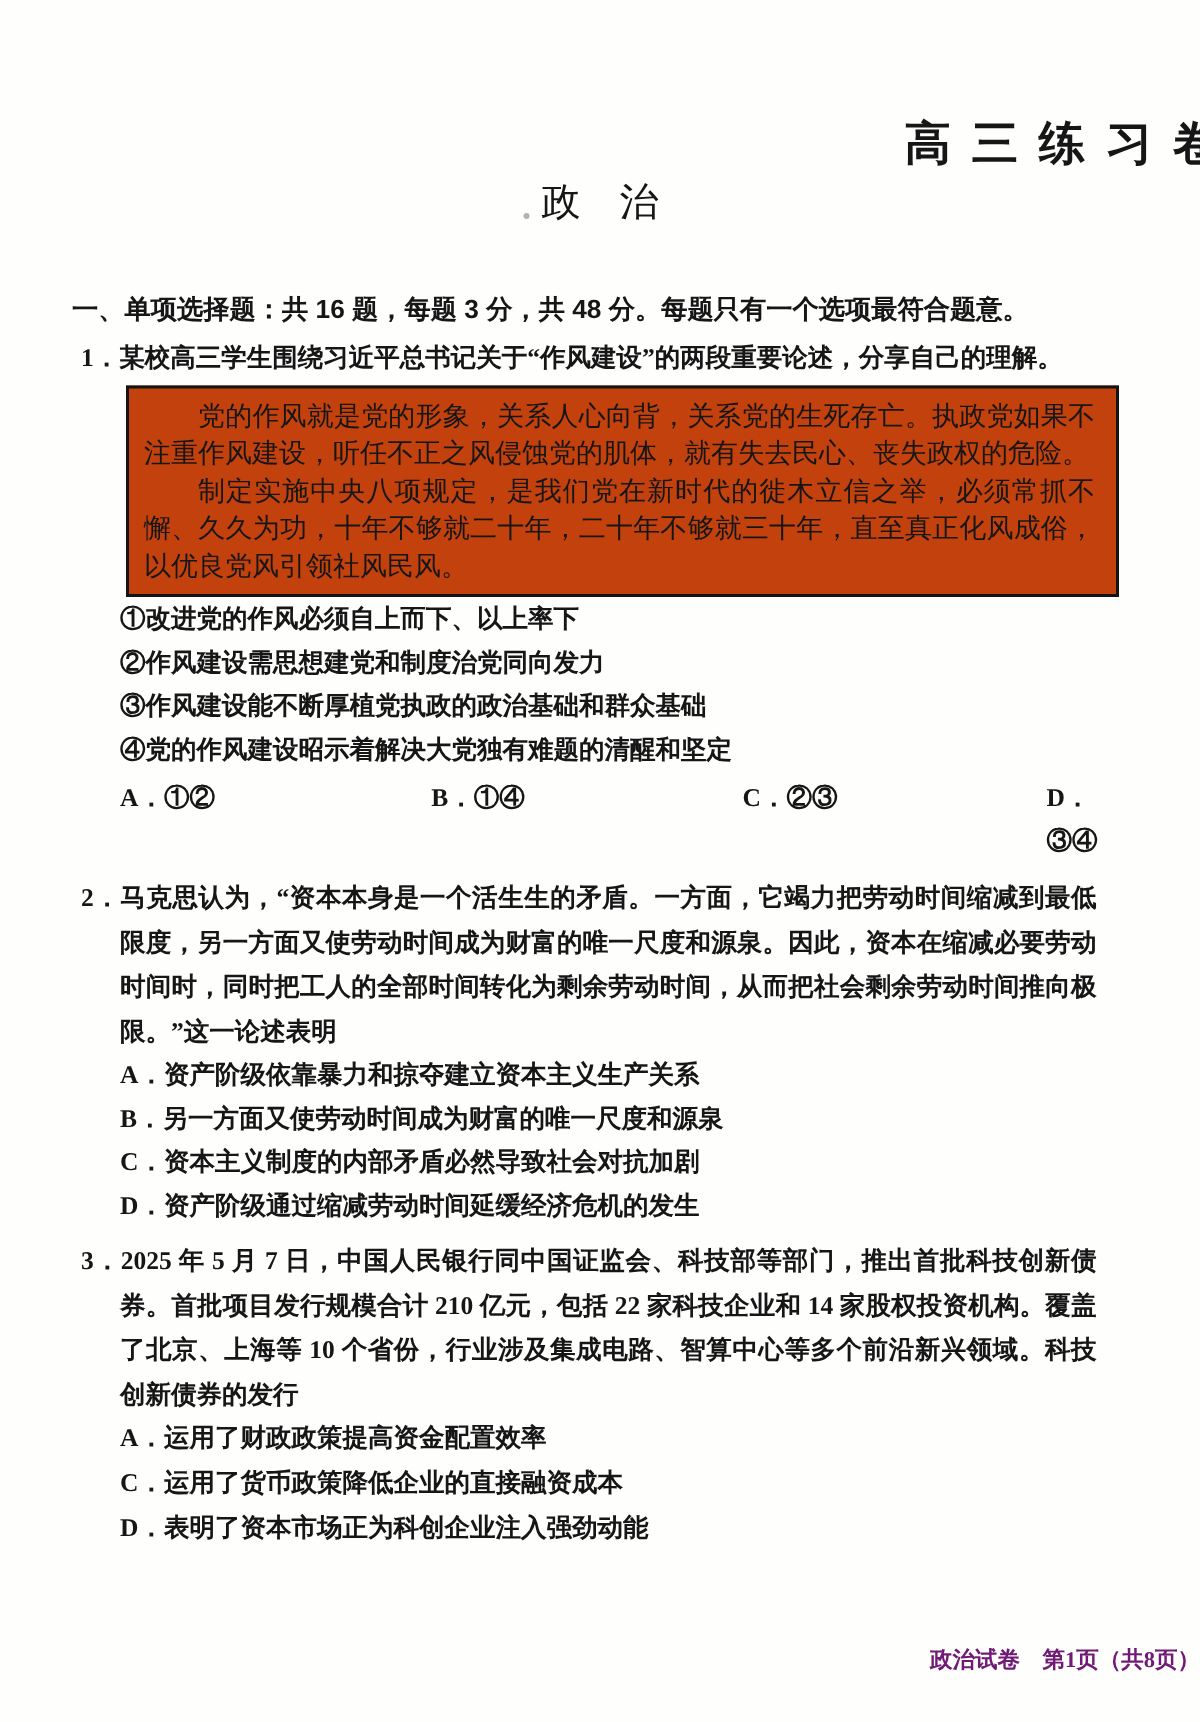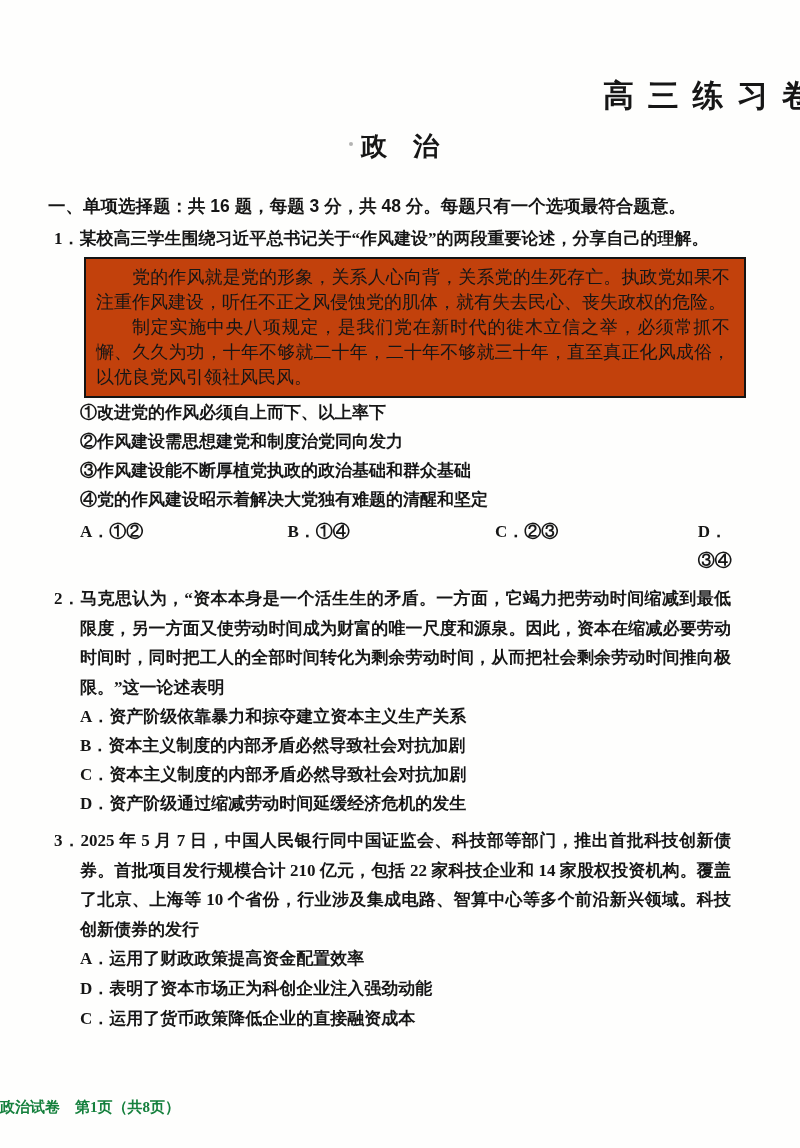--- a/index.html
+++ b/index.html
@@ -17,23 +17,23 @@
     font-weight: 600;
   }
   .title {
     position: absolute; top: 79px; left: 0; width: 100%;
     text-align: right;
     font-size: 31px; font-weight: 700; letter-spacing: 3px;
     line-height: 34px;
     margin-left: 16px;
   }
   .subject {
-    position: absolute; top: 132px; left: 0; width: 100%;
+    position: absolute; top: 120px; left: 0; width: 100%;
     text-align: center;
-    font-size: 26px; font-weight: 700;
+    font-size: 26px; font-weight: 400;
     line-height: 30px;
   }
   .section-heading {
     position: absolute; top: 195px; left: 48px; right: 24px;
     font-family: "Liberation Sans", "DejaVu Sans", sans-serif;
     font-size: 17.5px; font-weight: 700;
     line-height: 22px;
   }
   .q { position: absolute; left: 0; width: 800px; }
   .q1 { top: 224px; }
@@ -75,22 +75,22 @@
   .options-row .opt:nth-child(3) { width: 170px; }
   .options-row .opt:last-child { width: auto; }
   .option {
     margin: 0 40px 0 80px;
     font-size: 17px; line-height: 29px;
   }
   .q2 .option:first-of-type { margin-top: 5px; }
   .q3 .option { line-height: 30px; }
   .footer {
     position: absolute; top: 1097px; left: 0; width: 100%;
-    text-align: left;
-    font-size: 15px; font-weight: 600; color: #15803d;
+    text-align: right;
+    font-size: 15px; font-weight: 600; color: #701a75;
     line-height: 20px;
   }
   .speck {
     position: absolute; border-radius: 50%;
     background: #8a8a8a;
   }
   .speck-1 { left: 349px; top: 142px; width: 4px; height: 4px; opacity: .65; }
   .speck-2 { left: 202px; top: 436px; width: 3px; height: 3px; opacity: .5; }
 </style>
 </head>
@@ -119,27 +119,27 @@
       <span class="opt">A．①②</span>
       <span class="opt">B．①④</span>
       <span class="opt">C．②③</span>
       <span class="opt">D．③④</span>
     </div>
   </section>
 
   <section class="q q2">
     <p class="stem"><span class="qnum">2．</span><span>马克思认为，“资本本身是一个活生生的矛盾。一方面，它竭力把劳动时间缩减到最低限度，另一方面又使劳动时间成为财富的唯一尺度和源泉。因此，资本在缩减必要劳动时间时，同时把工人的全部时间转化为剩余劳动时间，从而把社会剩余劳动时间推向极限。”这一论述表明</span></p>
     <p class="option">A．资产阶级依靠暴力和掠夺建立资本主义生产关系</p>
-    <p class="option">B．资本主义制度的内部矛盾必然导致社会对抗加剧</p>
+    <p class="option">B．另一方面又使劳动时间成为财富的唯一尺度和源泉</p>
     <p class="option">C．资本主义制度的内部矛盾必然导致社会对抗加剧</p>
     <p class="option">D．资产阶级通过缩减劳动时间延缓经济危机的发生</p>
   </section>
 
   <section class="q q3">
     <p class="stem"><span class="qnum">3．</span><span>2025 年 5 月 7 日，中国人民银行同中国证监会、科技部等部门，推出首批科技创新债券。首批项目发行规模合计 210 亿元，包括 22 家科技企业和 14 家股权投资机构。覆盖了北京、上海等 10 个省份，行业涉及集成电路、智算中心等多个前沿新兴领域。科技创新债券的发行</span></p>
     <p class="option">A．运用了财政政策提高资金配置效率</p>
+    <p class="option">C．运用了货币政策降低企业的直接融资成本</p>
     <p class="option">D．表明了资本市场正为科创企业注入强劲动能</p>
-    <p class="option">C．运用了货币政策降低企业的直接融资成本</p>
   </section>
 
   <div class="footer">政治试卷　第1页（共8页）</div>
 
 </div>
 
 </body></html>

